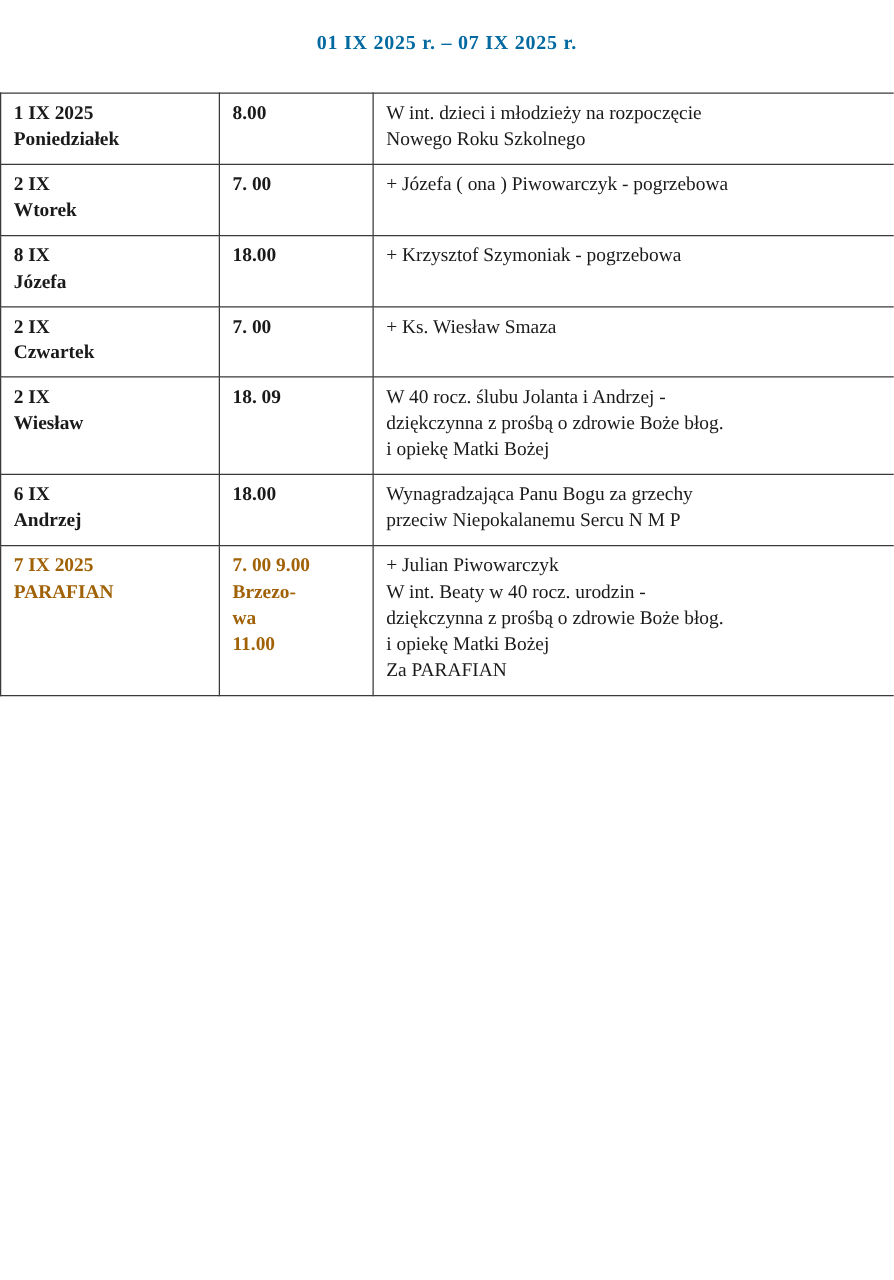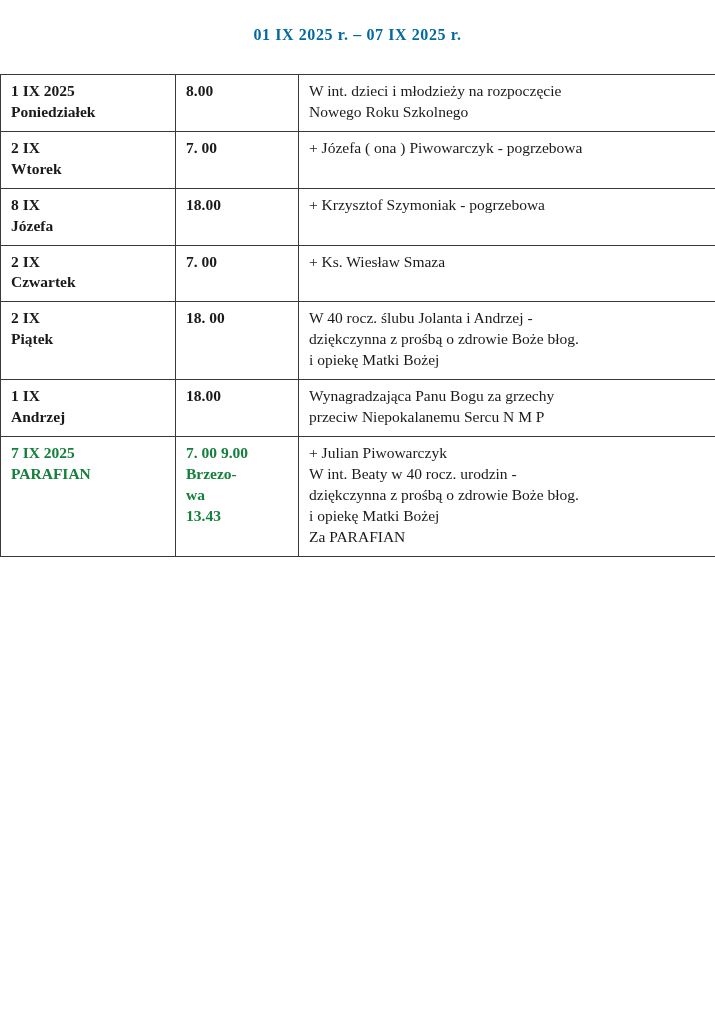--- a/index.html
+++ b/index.html
@@ -67,21 +67,21 @@
     font-family: Liberation Serif, serif;
   }
   td.col-int {
     width: 432px;
     font-weight: normal;
   }
   .day-line1 { display: block; }
   .day-line2 { display: block; }
   .sunday td.col-day,
   .sunday td.col-time {
-    color: #15803d;
+    color: #a16207;
   }
   .sunday td.col-day {
     font-weight: bold;
   }
   .time-block {
     margin-bottom: 0;
   }
   .time-block + .time-block {
   }
   .int-block + .int-block {
@@ -158,37 +158,37 @@
         <td class="col-int">
           <span class="int-block">
             <span class="int-line"> + Ks. Wiesław  Smaza</span>
           </span>
         </td>
       </tr>
 
       <tr>
         <td class="col-day">
           <span class="day-line1">2 IX</span>
-          <span class="day-line2">Piątek</span>
-        </td>
-        <td class="col-time">
-          <span class="time-block">18. 00</span>
+          <span class="day-line2">Wiesław</span>
+        </td>
+        <td class="col-time">
+          <span class="time-block">18. 09</span>
         </td>
         <td class="col-int">
           <span class="int-block">
             <span class="int-line">W 40 rocz. ślubu Jolanta i Andrzej -</span>
             <span class="int-line">dziękczynna z prośbą o zdrowie Boże błog.</span>
             <span class="int-line">i opiekę Matki Bożej</span>
           </span>
         </td>
       </tr>
 
       <tr>
         <td class="col-day">
-          <span class="day-line1">1 IX</span>
+          <span class="day-line1">6 IX</span>
           <span class="day-line2">Andrzej</span>
         </td>
         <td class="col-time">
           <span class="time-block">18.00</span>
         </td>
         <td class="col-int">
           <span class="int-block">
             <span class="int-line">Wynagradzająca Panu Bogu za grzechy</span>
             <span class="int-line">przeciw Niepokalanemu Sercu N M P</span>
           </span>
@@ -197,21 +197,21 @@
 
       <tr class="sunday sunday-row">
         <td class="col-day">
           <span class="day-line1">7 IX 2025</span>
           <span class="day-line2">PARAFIAN</span>
         </td>
         <td class="col-time">
           <span class="time-block">7. 00</span>
           <span class="time-block">9.00</span>
           <span class="brzezowa">Brzezo-<br>wa</span>
-          <span class="time-block">13.43</span>
+          <span class="time-block">11.00</span>
         </td>
         <td class="col-int">
           <span class="int-block">
             <span class="int-line">+ Julian  Piwowarczyk</span>
           </span>
           <span class="int-block">
             <span class="int-line">W int. Beaty w 40 rocz. urodzin -</span>
             <span class="int-line">dziękczynna z prośbą o zdrowie Boże błog.</span>
             <span class="int-line">i opiekę Matki Bożej</span>
           </span>

